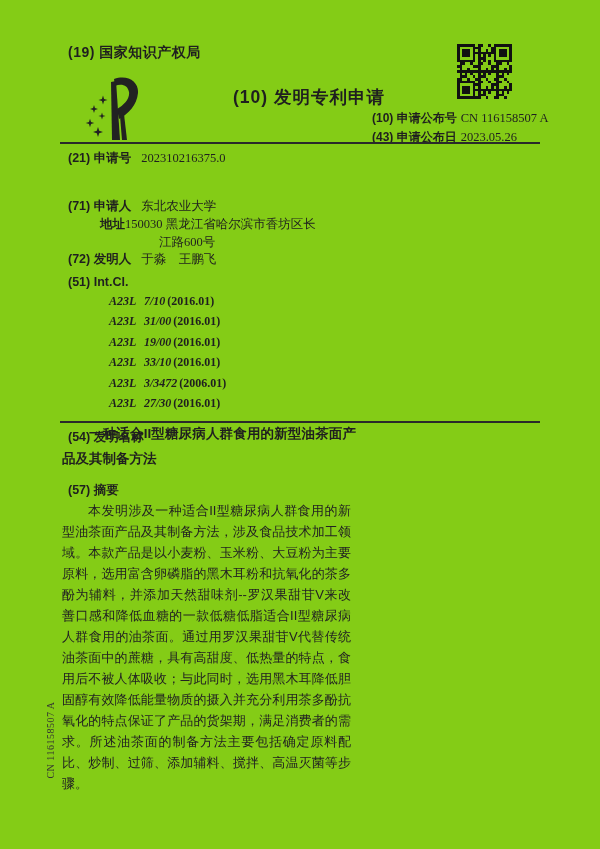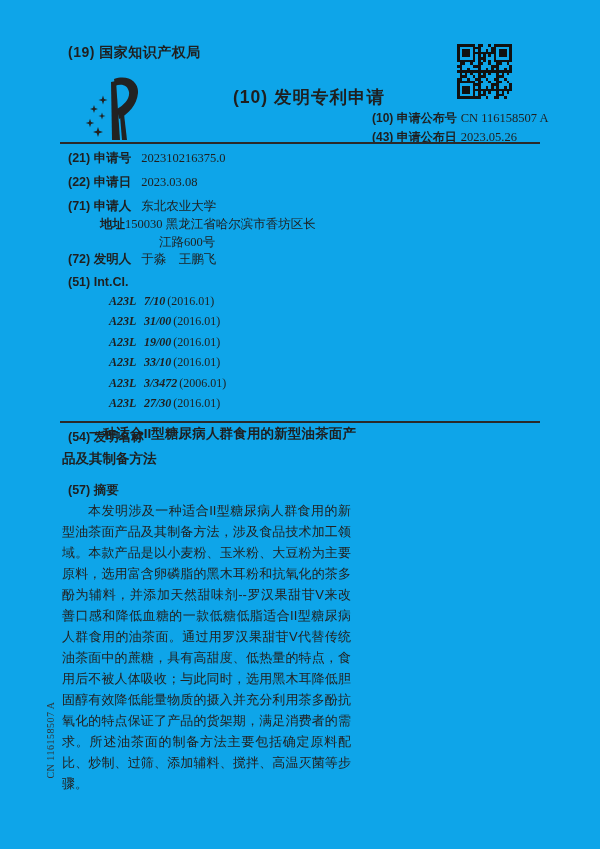--- a/index.html
+++ b/index.html
@@ -1,19 +1,19 @@
 <!DOCTYPE html>
 <html><head>
 <meta charset="utf-8">
 <style>
   html,body{margin:0;padding:0;background:#ffffff;}
   .page{
     position:relative;
     width:600px;height:849px;
-    background:#0ea5e9;
+    background:#84cc16;
     overflow:hidden;
     font-family:"Liberation Sans",sans-serif;
     color:#1f1f1f;
   }
   .abs{position:absolute;}
   .lbl{font-weight:700;font-family:"Liberation Sans",sans-serif;}
   .val{font-family:"Liberation Serif",serif;}
   .office-name{left:68px;top:44px;font-size:14px;font-weight:700;letter-spacing:.5px;}
   .doc-type{left:233px;top:85px;font-size:17.5px;font-weight:700;letter-spacing:1px;}
   .logo-box{left:84px;top:76px;width:58px;height:66px;}
@@ -24,21 +24,21 @@
   .hline{left:60px;width:480px;background:#2a2a2a;}
   .hline1{top:142px;height:2px;}
   .hline2{top:421px;height:1.5px;}
   .b-row{left:68px;font-size:12.5px;white-space:nowrap;}
   .b-row .val{margin-left:10px;font-size:12.5px;}
   .addr1{left:100px;font-size:12.5px;}
   .addr1 .val{}
   .addr2{left:131px;font-size:12.5px;margin-left:28px;}
   .intcl-row{left:90px;font-size:12px;white-space:nowrap;font-family:"Liberation Serif",serif;}
   .intcl-code{font-style:italic;font-weight:700;word-spacing:5px;margin-left:19px;}
-  .intcl-ed{margin-left:2px;}
+  .intcl-ed{margin-left:2px;font-weight:bold;}
   .pages-info{left:363px;top:404px;font-size:11.5px;font-weight:700;letter-spacing:.5px;}
   .sec-label{left:68px;font-size:12.5px;font-weight:700;}
   .title-text{
     left:62px;top:421px;width:294px;
     font-size:13.5px;font-weight:700;line-height:25px;
     text-indent:2em;text-align:justify;
   }
   .abstract-text{
     left:62px;top:500px;width:289px;
     font-size:13px;line-height:21px;
@@ -340,23 +340,20 @@
   </div>
   <div class="abs pub-row" style="top:129px">
     <span class="lbl">(43) 申请公布日</span><span class="val">2023.05.26</span>
   </div>
 
   <div class="abs hline hline1"></div>
 
   <div class="abs b-row" style="top:150px">
     <span class="lbl">(21) 申请号</span><span class="val">202310216375.0</span>
   </div>
-  <div class="abs b-row" style="top:174px">
-    <span class="lbl">(22) 申请日</span><span class="val">2023.03.08</span>
-  </div>
   <div class="abs b-row" style="top:198px">
     <span class="lbl">(71) 申请人</span><span class="val">东北农业大学</span>
   </div>
   <div class="abs addr1" style="top:216px">
     <span class="lbl">地址</span><span class="val">150030 黑龙江省哈尔滨市香坊区长</span>
   </div>
   <div class="abs addr2 val" style="top:234px">江路600号</div>
   <div class="abs b-row" style="top:251px">
     <span class="lbl">(72) 发明人</span><span class="val">于淼　王鹏飞</span>
   </div>

